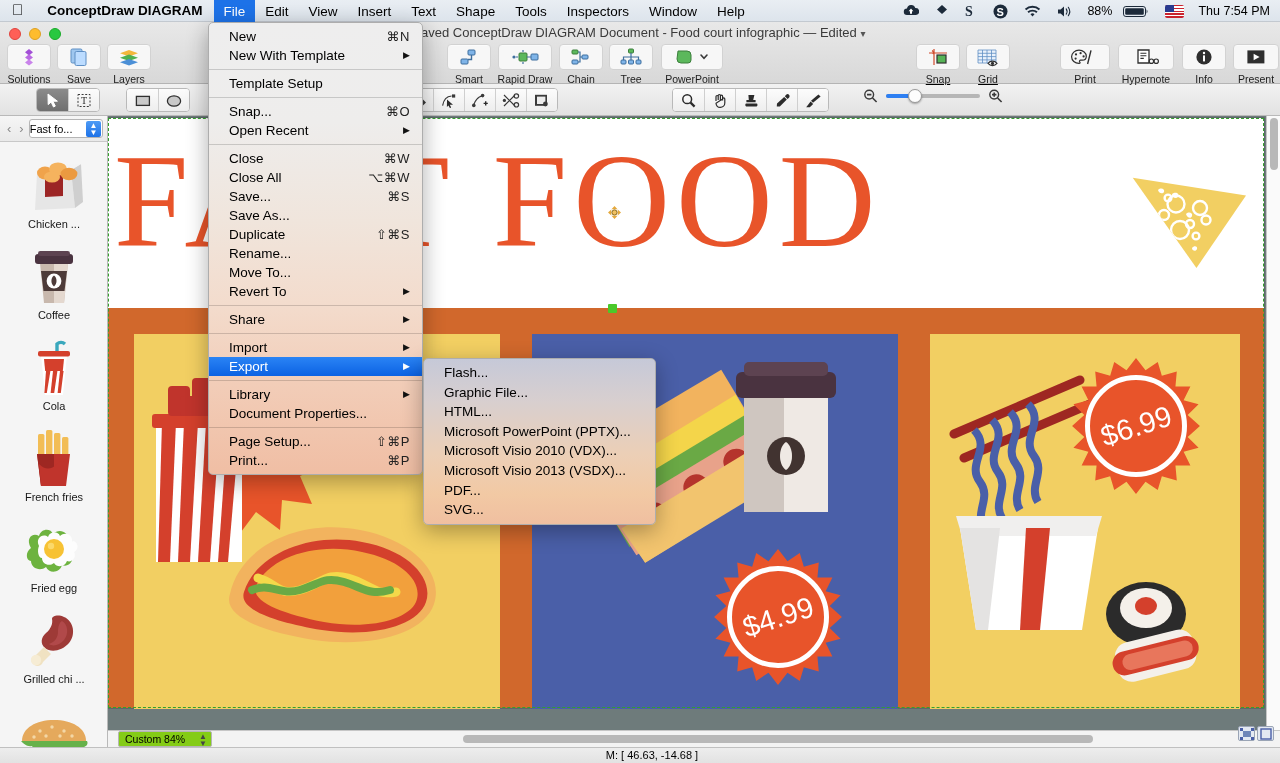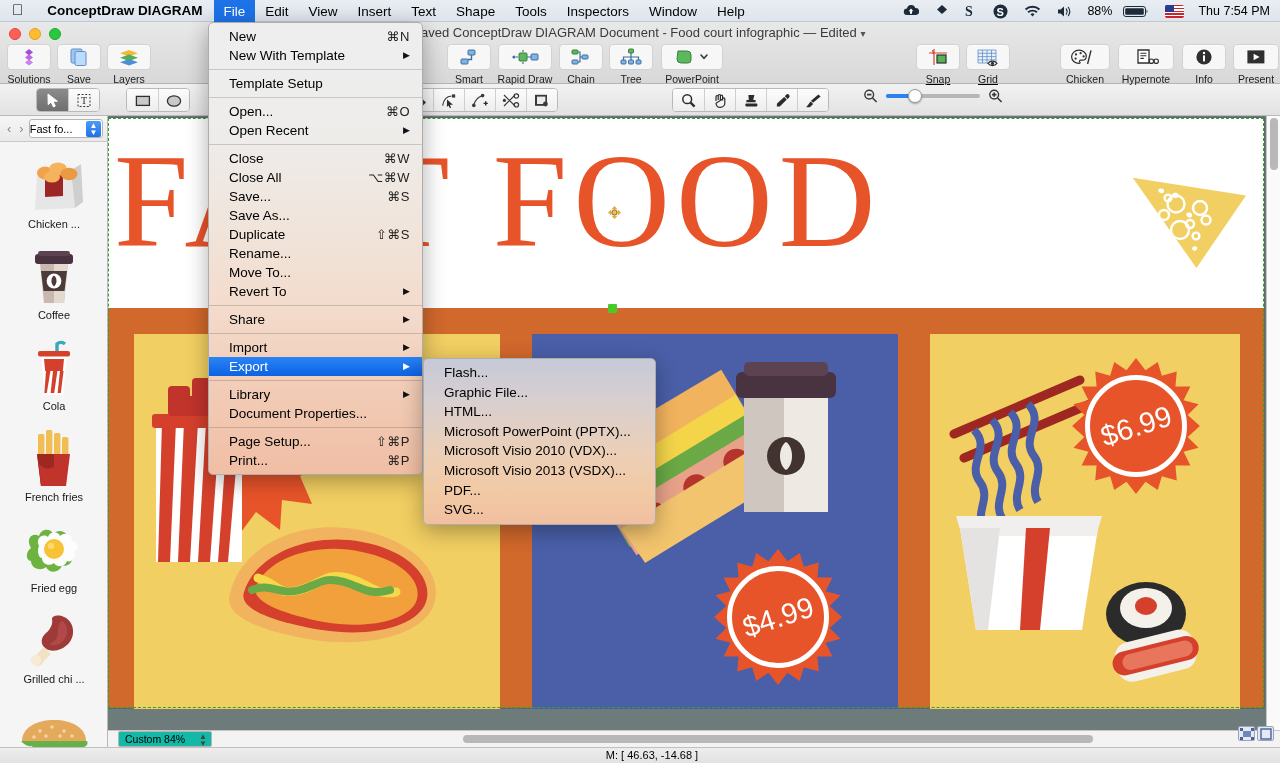--- a/index.html
+++ b/index.html
@@ -142,21 +142,21 @@
      background: #f2cf62; clip-path: polygon(4% 18%, 100% 34%, 58% 100%); }
 
   .vscroll { position: absolute; right: 0; top: 116px; width: 14px; height: 614px; background: #fafafa;
              border-left: .5px solid #c6c6c6; z-index: 210;}
   .vscroll .thumb { position:absolute; top: 2px; left: 3px; width: 8px; height: 52px; border-radius:4px; background:#b8b8b8;}
 
   
   .hbar { position: absolute; left: 108px; top: 730px; width: 1172px; height: 17px;
           background: #f3f3f3; border-top: .5px solid #c6c6c6; z-index: 210; }
   .hbar .thumb { position:absolute; left: 355px; top: 4px; width: 630px; height: 8px; border-radius:4px; background:#b8b8b8;}
-  .zoombox { position: absolute; left: 118px; top: 731px; width: 94px; height: 16px; background: #14b8a6;
+  .zoombox { position: absolute; left: 118px; top: 731px; width: 94px; height: 16px; background: #84cc16;
              border: .5px solid #b5b5b5; border-radius: 2px; font-size: 10.5px; line-height: 15px;
              padding-left: 6px; z-index: 220; }
   .zoombox .st { position:absolute; right: 4px; top: 1px; font-size: 8px; line-height: 7px; color:#444;}
   .statusbar { position: absolute; left: 0; top: 747px; width: 1280px; height: 16px;
                background: linear-gradient(to bottom,#ededed,#e2e2e2); border-top: .5px solid #c0c0c0; z-index: 220;}
   .sb-ready { position: absolute; left: 6px; top: 9px; font-size: 11px; color:#1c1c1c;margin-top:35px;}
   .sb-coord { position: absolute; left: 0; top: 1px; width: 1280px; text-align: center; font-size: 11px; margin-left: 12px; }
   .corner-tools { position: absolute; right: 6px; top: 726px; display:flex; gap:2px; z-index: 230;}
   .ct { width: 17px; height: 15px; border: .5px solid #9aa4b5; background: #e4e9f2; border-radius:2px;}
 
@@ -386,21 +386,21 @@
         <div class="tb-ico" style="width:50px">
           <svg width="30" height="19" viewBox="0 0 30 19">
               <path d="M9 2.2a7.4 6.6 0 100 13.2c1.4 0 1.2-1 .7-1.6-.6-.8 0-1.6.9-1.6h1.7c2.3 0 4-1.7 4-4 0-3.4-3.2-6-7.3-6z" fill="none" stroke="#2f2f2f" stroke-width="1.2"></path>
               <circle cx="6" cy="6.4" r="1.1" fill="#2f2f2f"></circle>
               <circle cx="10.6" cy="5.2" r="1.1" fill="#2f2f2f"></circle>
               <circle cx="13.6" cy="8.4" r="1.1" fill="#2f2f2f"></circle>
               <circle cx="5.6" cy="10.6" r="1.1" fill="#2f2f2f"></circle>
               <path d="M21 2.4L17.6 16" stroke="#2f2f2f" stroke-width="1.4"></path>
             </svg>
         </div>
-        <div class="tb-lab">Chicken</div>
+        <div class="tb-lab">Print</div>
       </div>
       <div class="tb-btn" style="width:66px">
         <div class="tb-ico" style="width:56px">
           <svg width="28" height="19" viewBox="0 0 28 19">
               <path d="M6 2h11v13H6z" fill="#fff" stroke="#2f2f2f" stroke-width="1.3"></path>
               <path d="M8.4 5.2h6M8.4 7.8h6M8.4 10.4h3.4" stroke="#2f2f2f" stroke-width="1.1"></path>
               <circle cx="19.4" cy="13.2" r="2.2" fill="none" stroke="#2f2f2f" stroke-width="1.2"></circle>
               <circle cx="24.2" cy="13.2" r="2.2" fill="none" stroke="#2f2f2f" stroke-width="1.2"></circle>
               <path d="M21.6 13.2h.6" stroke="#2f2f2f" stroke-width="1.2"></path>
             </svg>
@@ -845,21 +845,21 @@
       <span class="arr">▶</span>
     </div>
     <div class="msep"></div>
 
     <div class="mrow">
       <span class="lbl">Template Setup</span>
     </div>
     <div class="msep"></div>
 
     <div class="mrow">
-      <span class="lbl">Open...</span>
+      <span class="lbl">Snap...</span>
       <span class="key">⌘O</span>
     </div>
     <div class="mrow">
       <span class="lbl">Open Recent</span>
       <span class="arr">▶</span>
     </div>
     <div class="msep"></div>
 
     <div class="mrow">
       <span class="lbl">Close</span>

